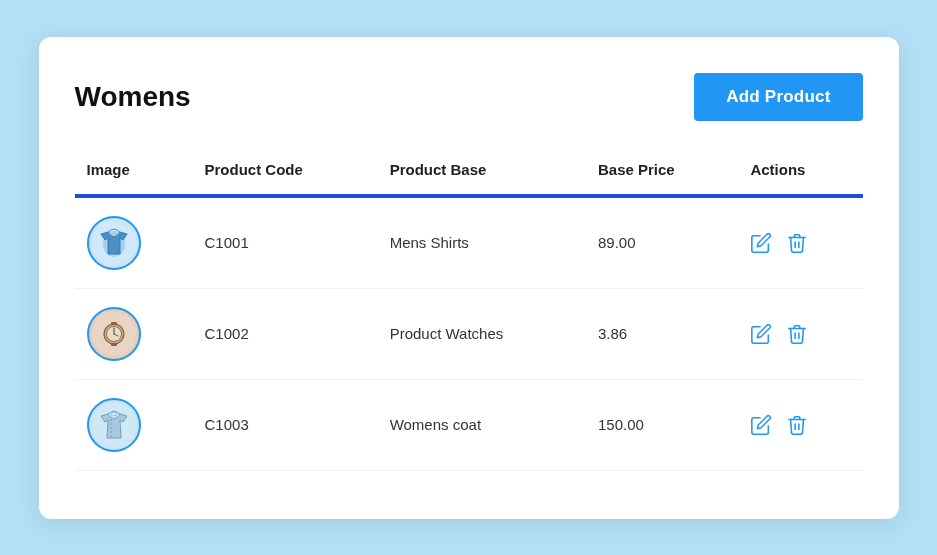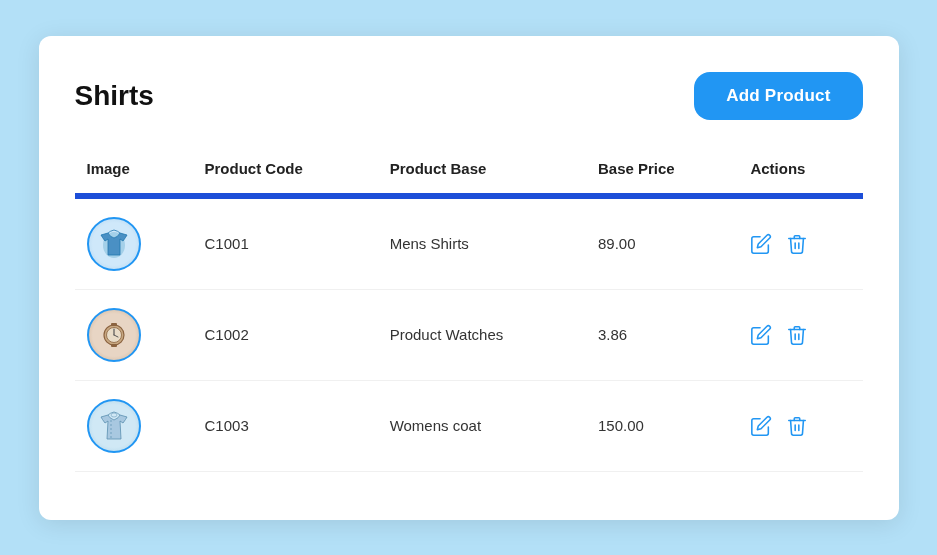--- a/index.html
+++ b/index.html
@@ -28,33 +28,33 @@
     }
     .page-title {
       font-size: 28px;
       font-weight: 800;
       color: #111;
     }
     .add-product-btn {
       background: #2196f3;
       color: #fff;
       border: none;
-      border-radius: 16px;
+      border-radius: 4px;
       padding: 14px 32px;
       font-size: 17px;
       font-weight: 700;
       cursor: pointer;
       letter-spacing: 0.2px;
     }
     table {
       width: 100%;
       border-collapse: collapse;
     }
     thead tr {
-      border-bottom: 6px solid #1d4ed8;
+      border-bottom: 4px solid #1d4ed8;
     }
     th {
       text-align: left;
       padding: 12px 12px 16px 12px;
       font-size: 15px;
       font-weight: 700;
       color: #222;
     }
     td {
       padding: 18px 12px;
@@ -106,21 +106,21 @@
     }
     .img-coat {
       background: radial-gradient(circle, #d0e8f5 60%, #a3cfe6 100%);
     }
   </style>
 </head>
 <body>
 
 <div class="card">
   <div class="card-header">
-    <h1 class="page-title">Shirts</h1>
+    <h1 class="page-title">Womens</h1>
     <button class="add-product-btn">Add Product</button>
   </div>
 
   <table>
     <thead>
       <tr>
         <th>Image</th>
         <th>Product Code</th>
         <th>Product Base</th>
         <th>Base Price</th>

